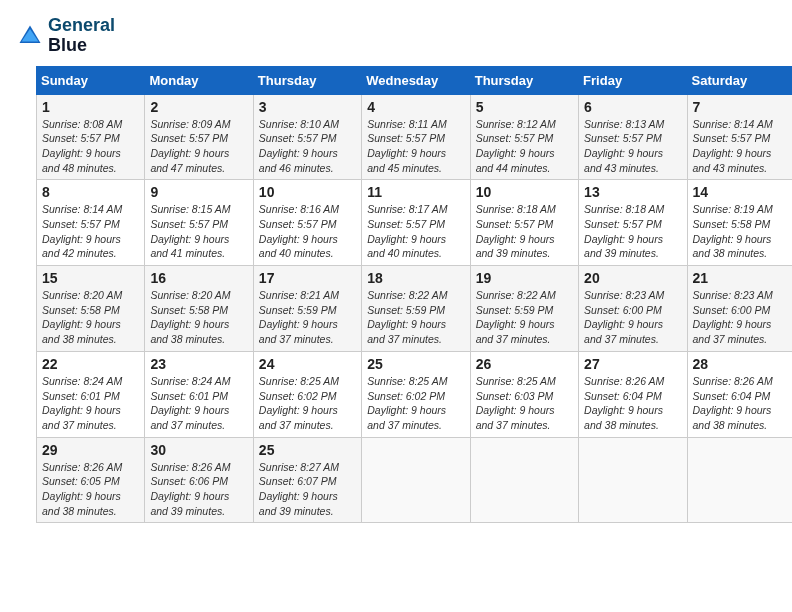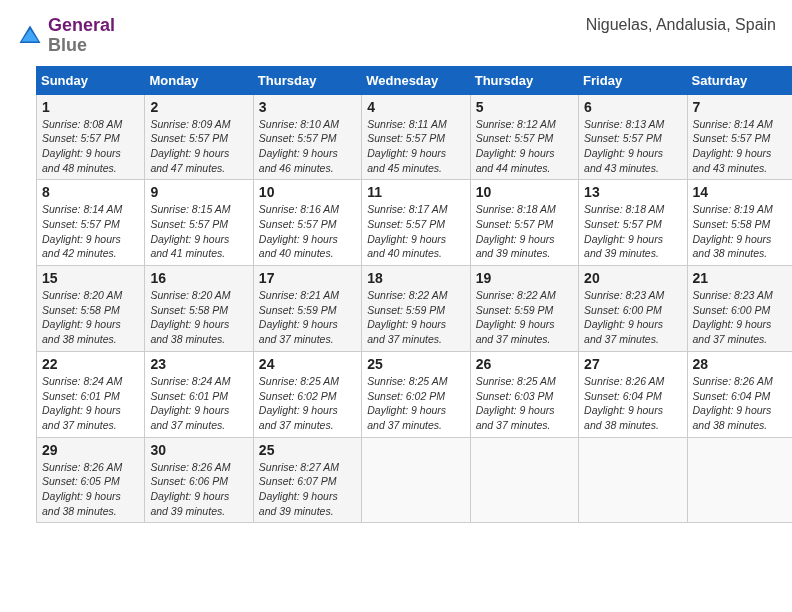--- a/index.html
+++ b/index.html
@@ -19,22 +19,22 @@
     .logo {
       display: flex;
       align-items: center;
       gap: 4px;
     }
     .logo-text {
       font-size: 18px;
       font-weight: bold;
       line-height: 1.1;
     }
-    .logo-general { color: #701a75; }
-    .logo-blue { color: #737373; text-align: right; }
+    .logo-general { color: #0c4a6e; }
+    .logo-blue { color: #0f172a; text-align: right; }
     .logo-icon {
       width: 28px;
       height: 28px;
     }
     .title-block {
       text-align: right;
     }
     .month-title {
       font-size: 36px;
       font-weight: bold;
@@ -98,21 +98,20 @@
     <svg class="logo-icon" viewBox="0 0 40 40">
       <polygon points="20,5 35,30 5,30" fill="#1565C0"></polygon>
       <polygon points="20,10 32,28 8,28" fill="#42A5F5"></polygon>
     </svg>
     <div class="logo-text">
       <span class="logo-general">General</span><br>
       <span class="logo-blue">Blue</span>
     </div>
   </div>
   <div class="title-block">
-    <div class="location-title">Niguelas, Andalusia, Spain</div>
   </div>
 </div>
 
 <table class="calendar">
   <thead>
     <tr id="header-row">
     <th>Sunday</th>
         <th>Monday</th>
         <th>Thursday</th>
         <th>Wednesday</th>

